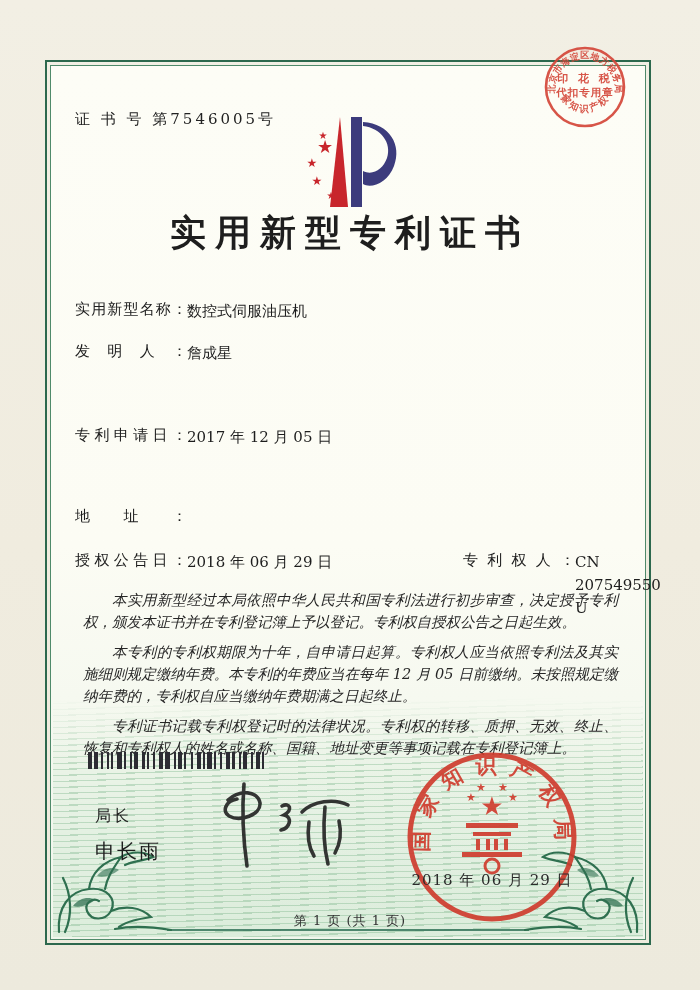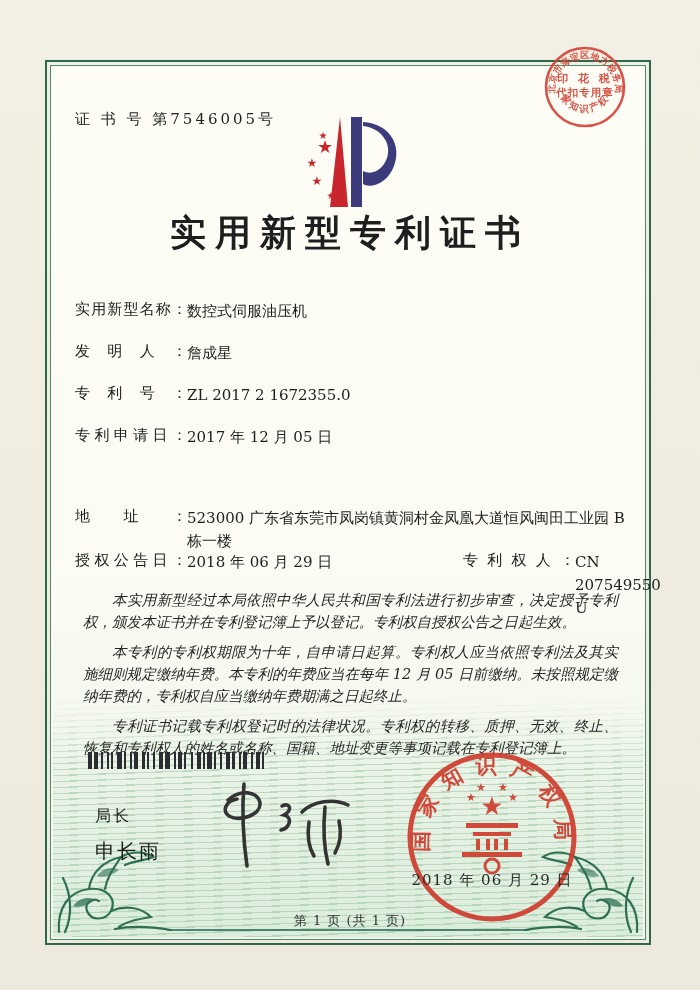--- a/index.html
+++ b/index.html
@@ -99,31 +99,26 @@
   <div class="title">实用新型专利证书</div>
 
   <div class="field-row" style="top:300px">
     <span class="field-label">实用新型名称：</span>
     <span class="field-value">数控式伺服油压机</span>
   </div>
   <div class="field-row" style="top:342px">
     <span class="field-label">发明人：</span>
     <span class="field-value">詹成星</span>
   </div>
-  <div class="field-row" style="top:384px">
-    <span class="field-label">专利号：</span>
-    <span class="field-value">ZL 2017 2 1672355.0</span>
-  </div>
   <div class="field-row" style="top:426px">
     <span class="field-label">专利申请日：</span>
     <span class="field-value">2017 年 12 月 05 日</span>
   </div>
   <div class="field-row" style="top:507px">
     <span class="field-label">地址：</span>
-    <span class="field-value">523000 广东省东莞市凤岗镇黄洞村金凤凰大道恒风闽田工业园 B 栋一楼</span>
   </div>
 
   <div class="field-row" style="top:551px;width:550px">
     <span class="field-label">授权公告日：</span>
     <span class="field-value">2018 年 06 月 29 日</span>
     <span class="grant-right">
       <span class="field-label">专利权人：</span>
       <span class="field-value">CN 207549550 U</span>
     </span>
   </div>

